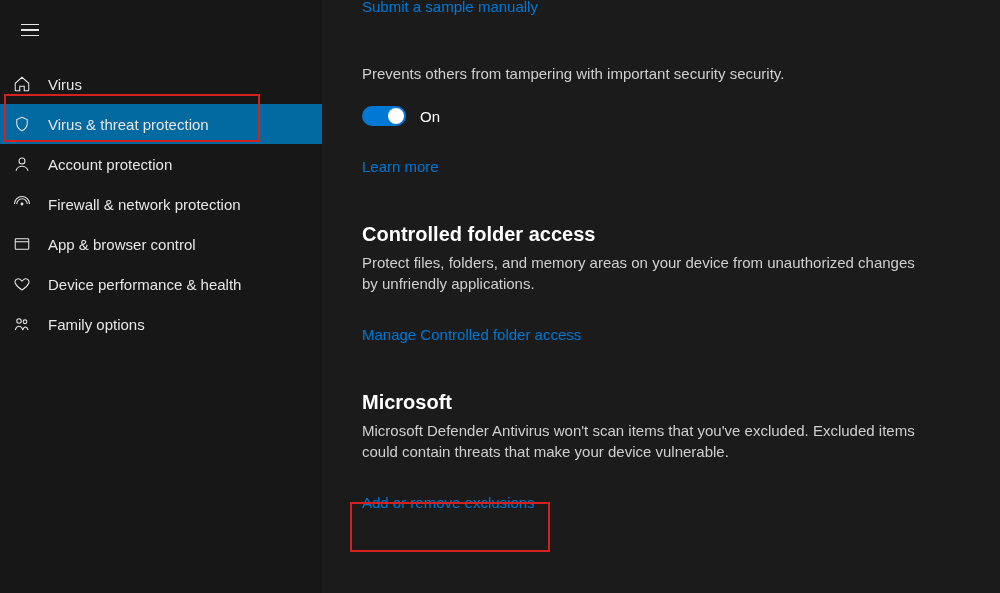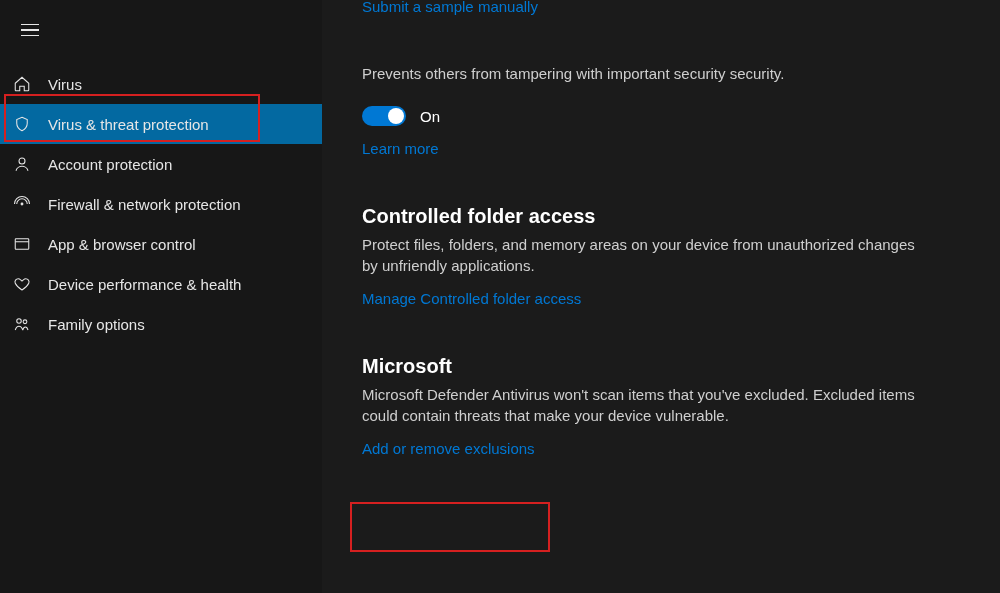--- a/index.html
+++ b/index.html
@@ -69,21 +69,21 @@
   .toggle {
     width: 44px; height: 20px; border-radius: 10px;
     background: #0078d4; position: relative; cursor: pointer;
   }
   .toggle .knob {
     position: absolute; right: 2px; top: 2px;
     width: 16px; height: 16px; border-radius: 50%;
     background: #fff;
   }
   .toggle-label { color: #fff; font-size: 15px; }
-  .section .link-block { margin-top: 14px; }
+  .section .link-block { margin-top: 32px; }
   .top-link { margin-top: 0; padding-top: 0; }
 </style>
 </head>
 <body>
 
 <div class="app">
 
   <div class="sidebar">
     <div class="hamburger">
       <span></span>

